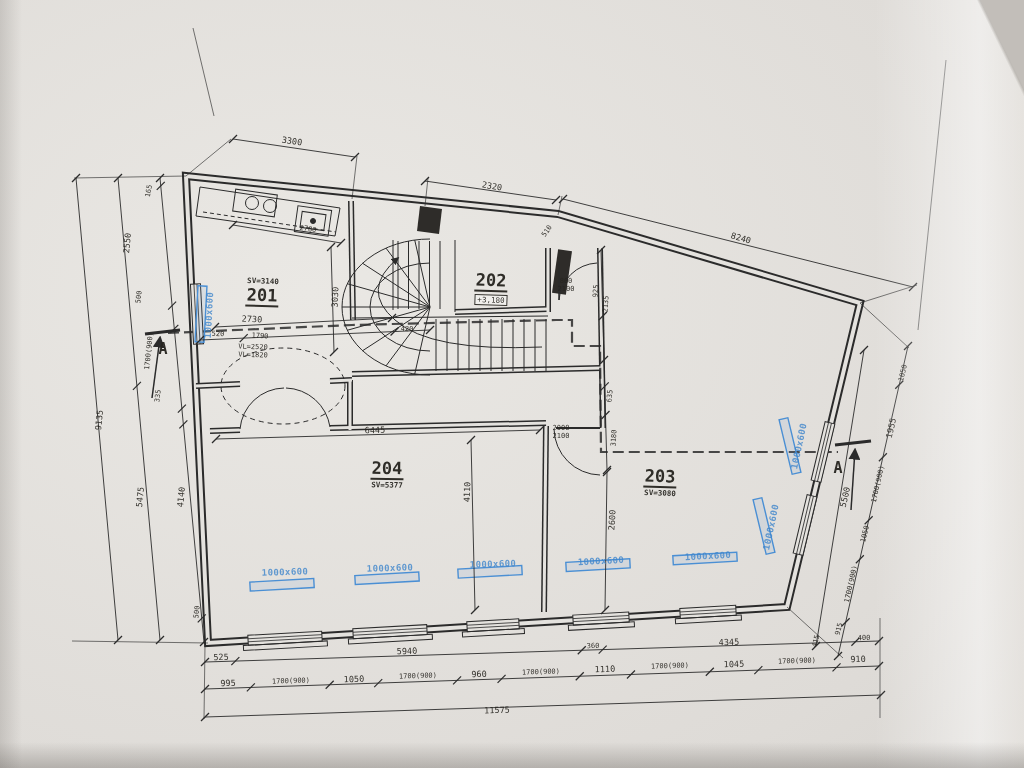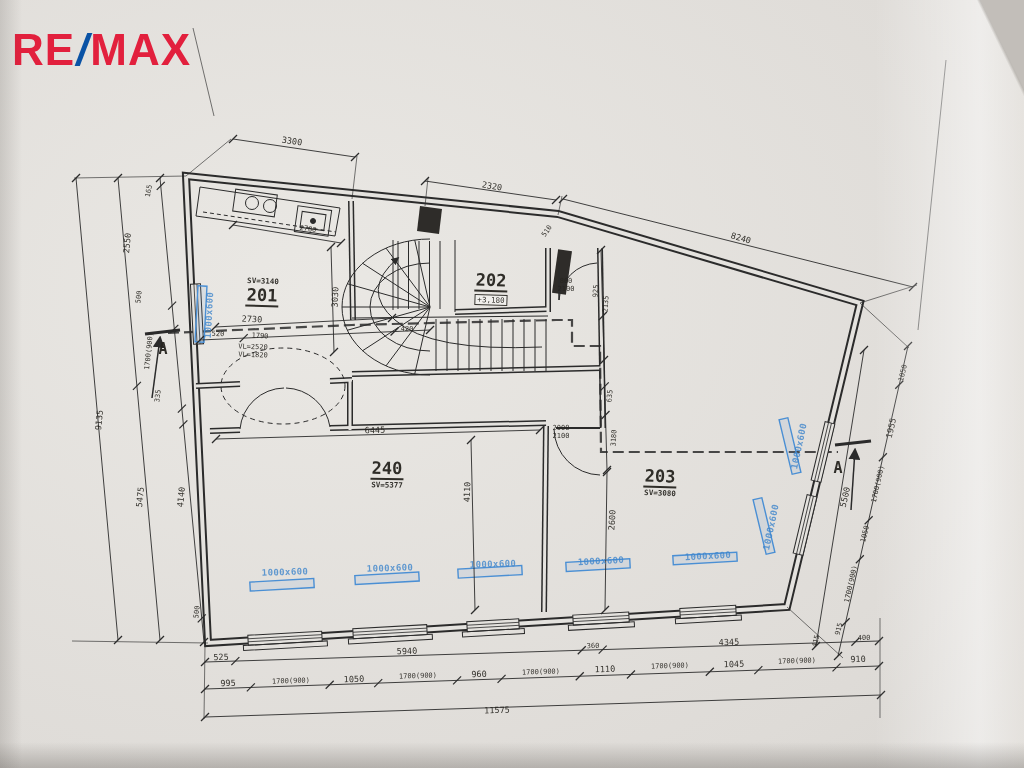--- a/index.html
+++ b/index.html
@@ -392,21 +392,21 @@
       <div class="lb" style="left: 734px; top: 664px; --r: -2deg;">1045</div>
       <div class="lb t" style="left: 797px; top: 661px; --r: -2deg;">1700(900)</div>
       <div class="lb" style="left: 858px; top: 659px; --r: -2deg;">910</div>
       <div class="lb" style="left: 497px; top: 710px; --r: -2deg;">11575</div>
       <div class="lb sv" style="left: 263px; top: 281px; --r: 2deg;">SV=3140</div>
       <div class="lb room" style="left: 262px; top: 296px; --r: 2deg;">201</div>
       <div class="lb room" style="left: 491px; top: 281px; --r: 2deg;">202</div>
       <div class="lb elev" style="left: 491px; top: 300px; --r: 2deg;">+3,180</div>
       <div class="lb room" style="left: 660px; top: 477px; --r: 2deg;">203</div>
       <div class="lb sv" style="left: 660px; top: 493px; --r: 2deg;">SV=3080</div>
-      <div class="lb room" style="left: 387px; top: 469px; --r: 1deg;">240</div>
+      <div class="lb room" style="left: 387px; top: 469px; --r: 1deg;">204</div>
       <div class="lb sv" style="left: 387px; top: 485px; --r: 1deg;">SV=5377</div>
       <div class="lb" style="left: 252px; top: 319px; --r: 3deg;">2730</div>
       <div class="lb t" style="left: 218px; top: 334px; --r: 3deg;">520</div>
       <div class="lb t" style="left: 260px; top: 336px; --r: 3deg;">1790</div>
       <div class="lb t" style="left: 407px; top: 329px; --r: 3deg;">420</div>
       <div class="lb t" style="left: 253px; top: 347px; --r: 2deg;">VL=2520</div>
       <div class="lb t" style="left: 253px; top: 355px; --r: 2deg;">VL=1820</div>
       <div class="lb t" style="left: 308px; top: 229px; --r: 9deg;">2780</div>
       <div class="lb" style="left: 375px; top: 430px; --r: -2deg;">6445</div>
       <div class="lb" style="left: 467px; top: 492px; --r: -88deg;">4110</div>
@@ -426,21 +426,18 @@
       <div class="lb blue" style="left: 493px; top: 564px; --r: -2deg;">1000x600</div>
       <div class="lb blue" style="left: 601px; top: 561px; --r: -3deg;">1000x600</div>
       <div class="lb blue" style="left: 708px; top: 556px; --r: -3deg;">1000x600</div>
       <div class="lb blue" style="left: 209px; top: 315px; --r: -87deg;">1000x600</div>
       <div class="lb blue" style="left: 799px; top: 446px; --r: -78deg;">1000x600</div>
       <div class="lb blue" style="left: 771px; top: 527px; --r: -78deg;">1000x600</div>
       <div class="lb sect" style="left: 163px; top: 349px; --r: 0deg;">A</div>
       <div class="lb sect" style="left: 838px; top: 468px; --r: 0deg;">A</div>
     </div>
 
-  <div id="logo">
-    <span class="red">RE</span><span class="blu">/</span><span class="red">MAX</span>
-  </div>
 
   <div id="band-right"></div>
   <div id="corner-tr"></div>
   <div id="shadow-bottom"></div>
   <div id="shadow-left"></div>
 </div>
 
 </body></html>

